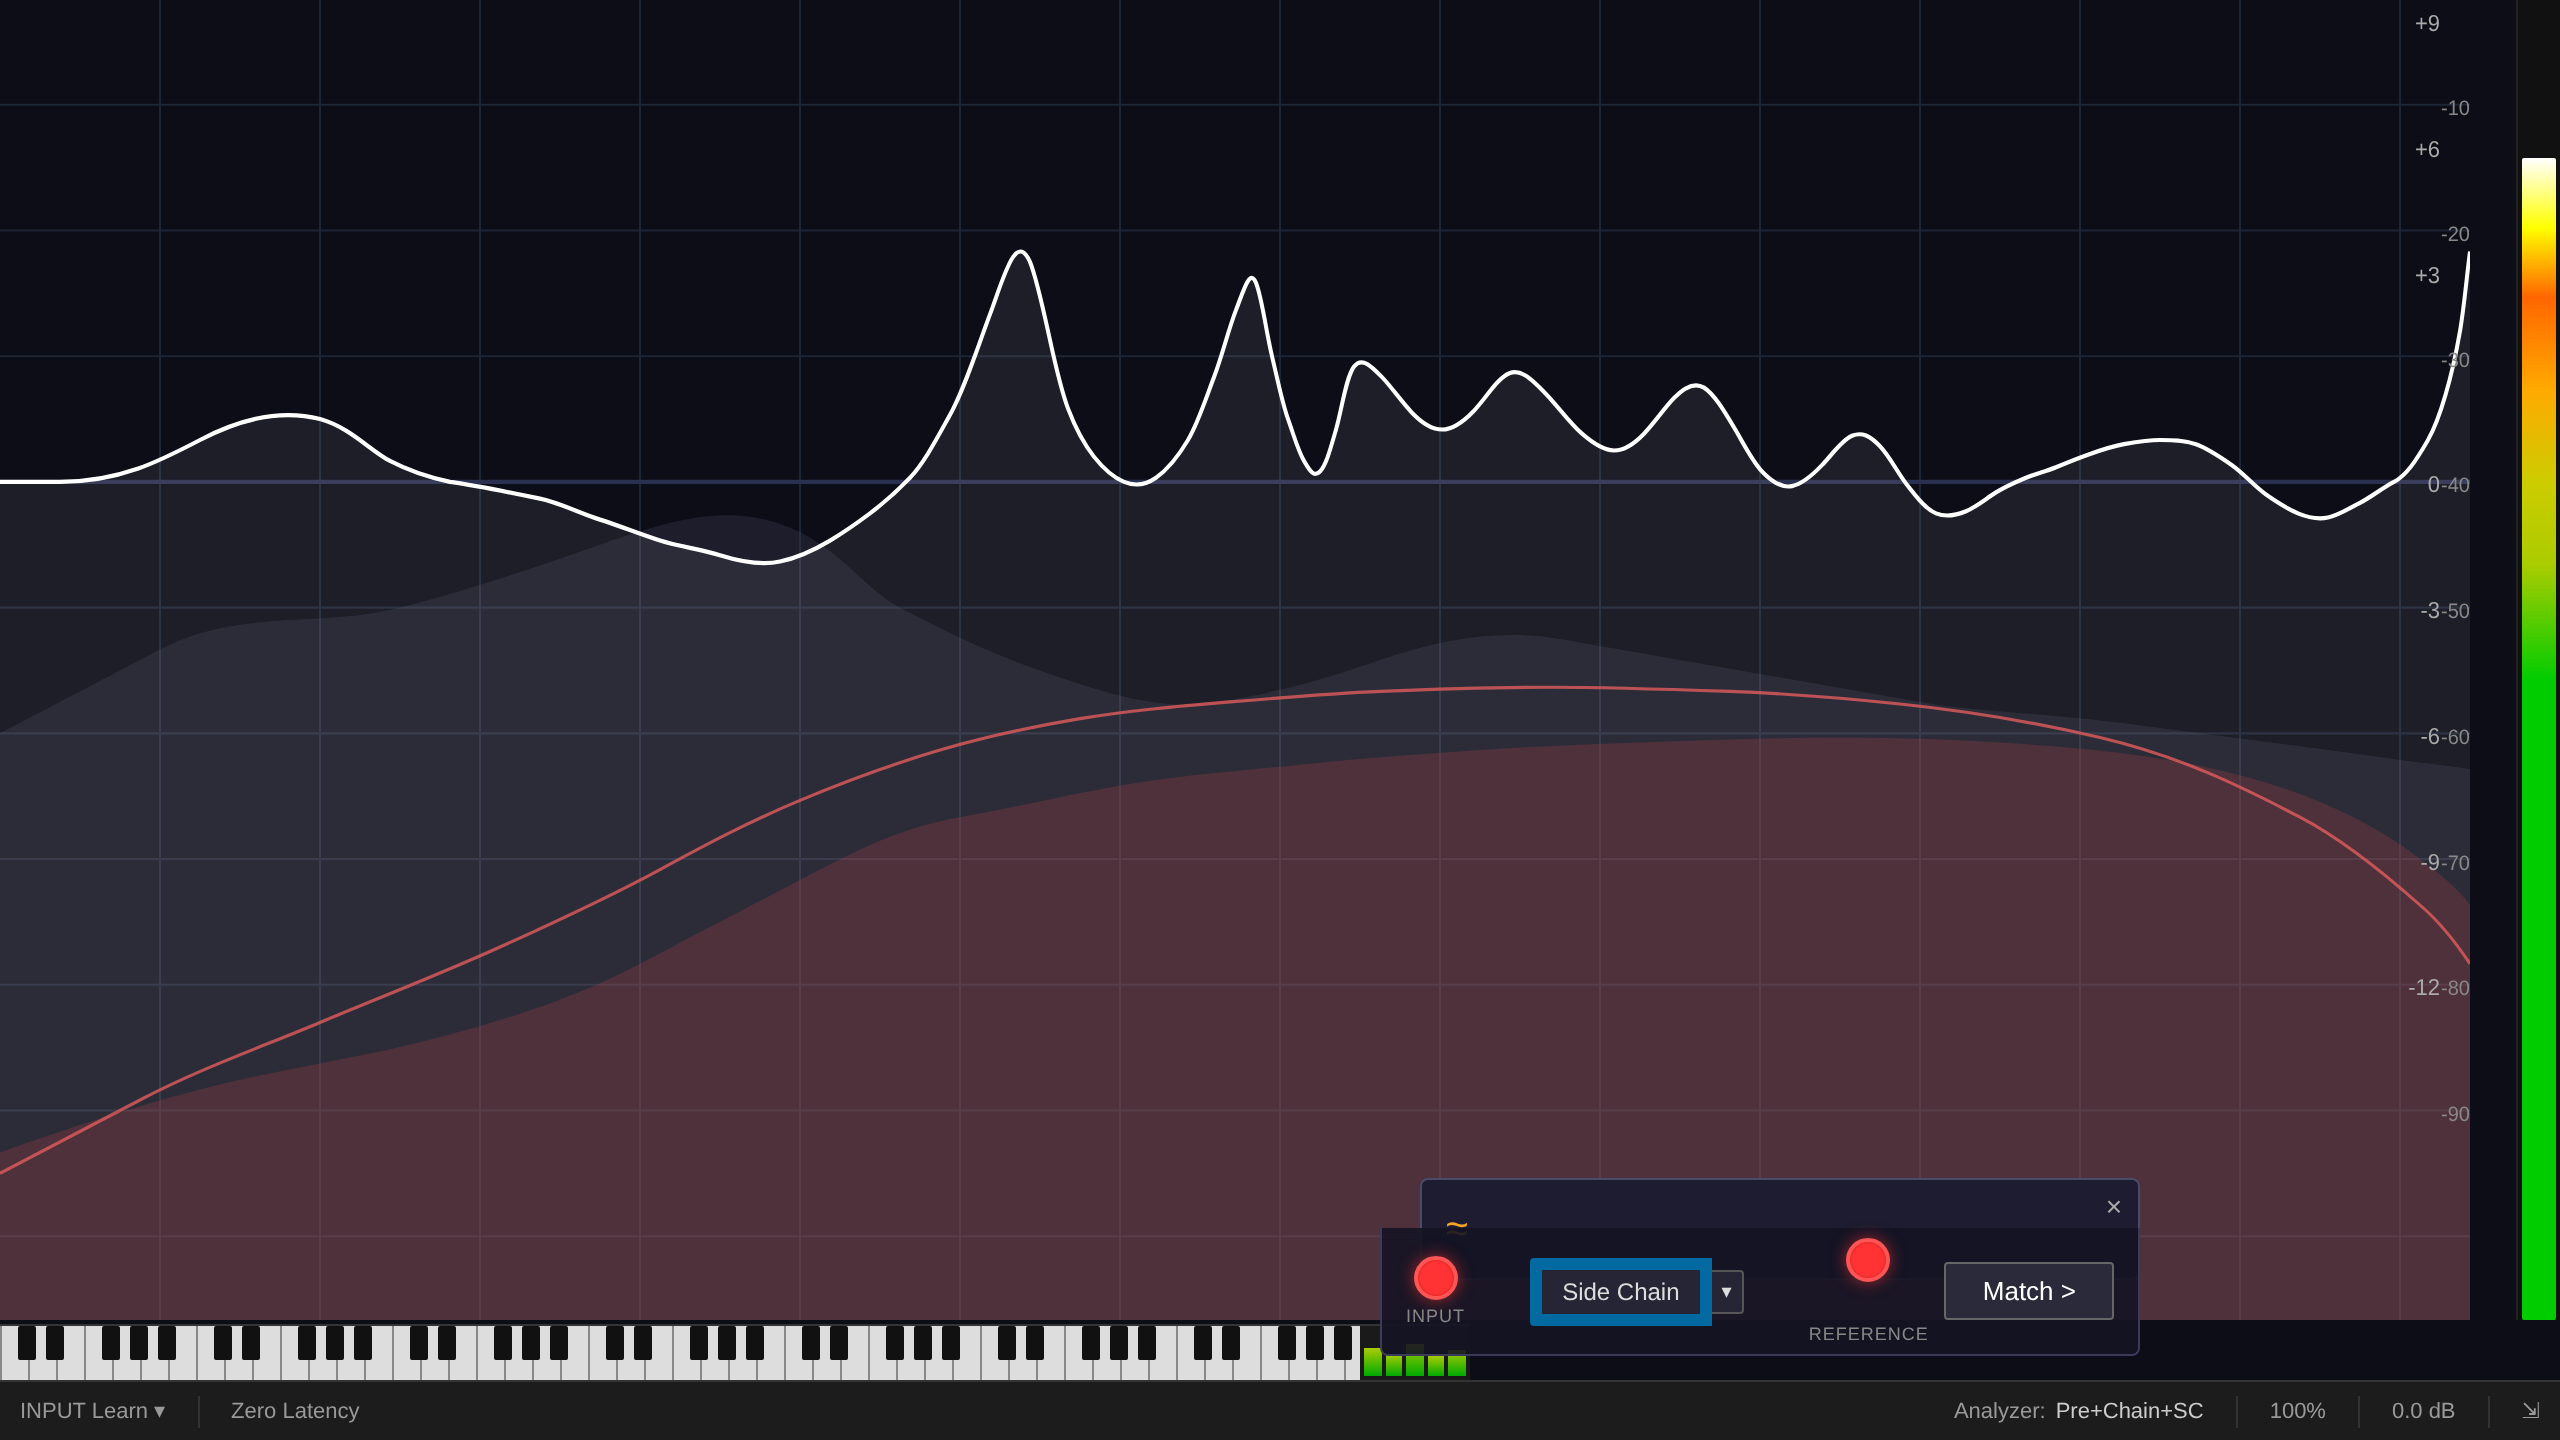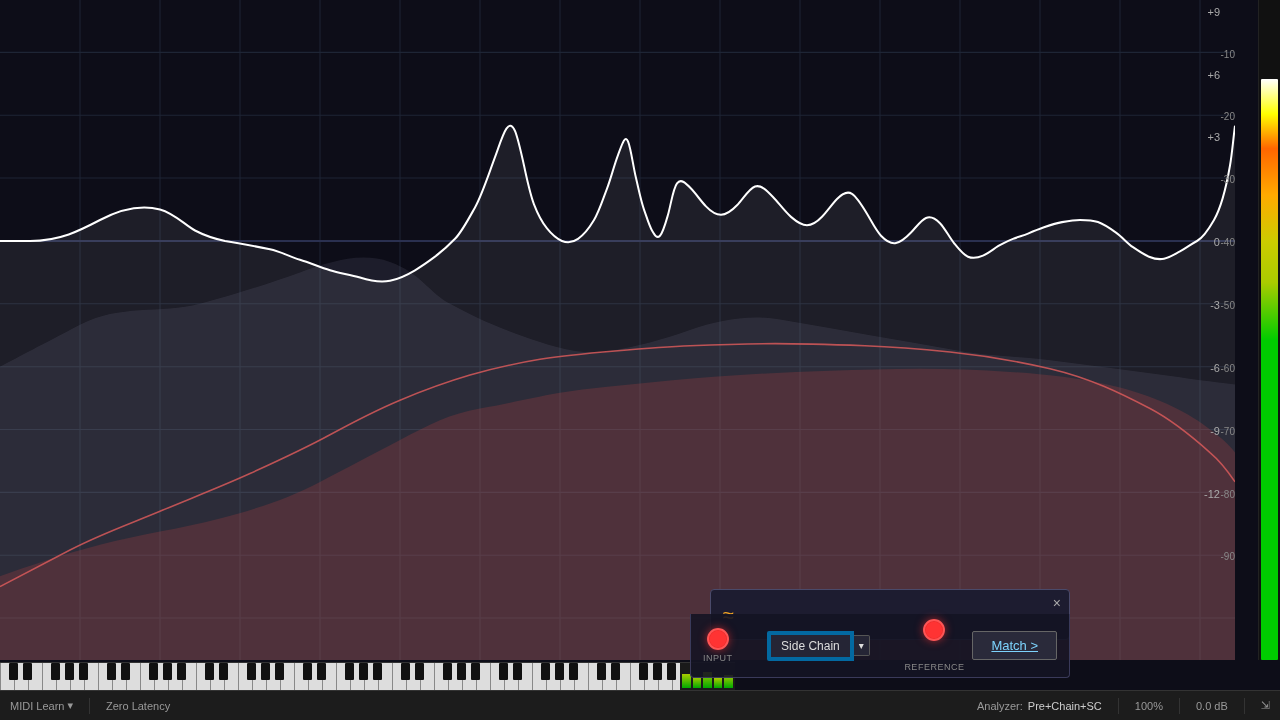--- a/index.html
+++ b/index.html
@@ -349,21 +349,21 @@
         cursor: pointer;
         box-shadow: 0 0 8px rgba(255,50,50,0.6);
       "></button>
       <span style="font-size:9px;color:#888;text-transform:uppercase;letter-spacing:0.5px;">INPUT</span>
     </div>
 
     <div style="display:flex;flex-direction:column;align-items:center;gap:3px;flex:1;">
       <div style="display:flex;align-items:center;">
         <button style="
           background: #252535;
-          border: 4px solid #0369a1;
+          border: 6px solid #0369a1;
           color: #ddd;
           font-size: 12px;
           padding: 4px 10px;
           cursor: pointer;
           border-radius: 2px 0 0 2px;
           white-space: nowrap;
         ">Side Chain</button>
         <button style="
           background: #252535;
           border: 1px solid #555;
@@ -386,47 +386,46 @@
         border: 2px solid #ff5555;
         cursor: pointer;
         box-shadow: 0 0 8px rgba(255,50,50,0.6);
       "></button>
       <span style="font-size:9px;color:#888;text-transform:uppercase;letter-spacing:0.5px;">REFERENCE</span>
     </div>
 
     <button style="
       background: #2a2a3a;
       border: 1px solid #666;
-      color: #7dd3fc;
+      color: #ffffff;
       font-size: 13px;
       padding: 6px 18px;
       cursor: pointer;
       border-radius: 2px;
       white-space: nowrap;
-      text-decoration: underline;
     ">Match &gt;</button>
   </div>
 
   <div id="status-bar" style="
     position: absolute;
     bottom: 0;
     left: 0;
     right: 0;
     height: 30px;
     background: #1c1c1c;
     border-top: 1px solid #333;
     display: flex;
     align-items: center;
     padding: 0 10px;
     gap: 16px;
     font-size: 11px;
     color: #999;
   ">
     <div style="display:flex;align-items:center;gap:3px;">
-      <span>MIDI Learn</span>
+      <span>INPUT Learn</span>
       <span style="cursor:pointer;">▾</span>
     </div>
 
     <div style="width:1px;height:16px;background:#333;"></div>
 
     <div>
       <span>Zero Latency</span>
     </div>
 
     <div style="flex:1;"></div>

